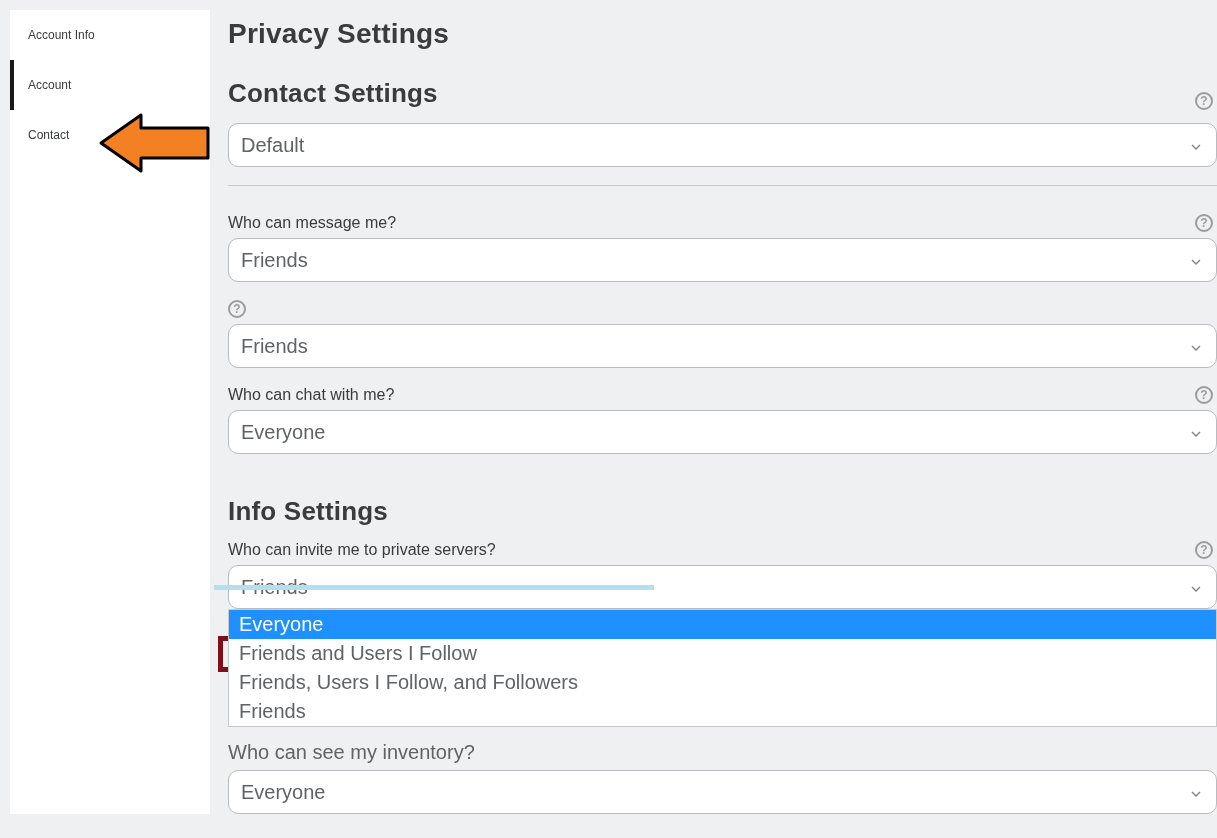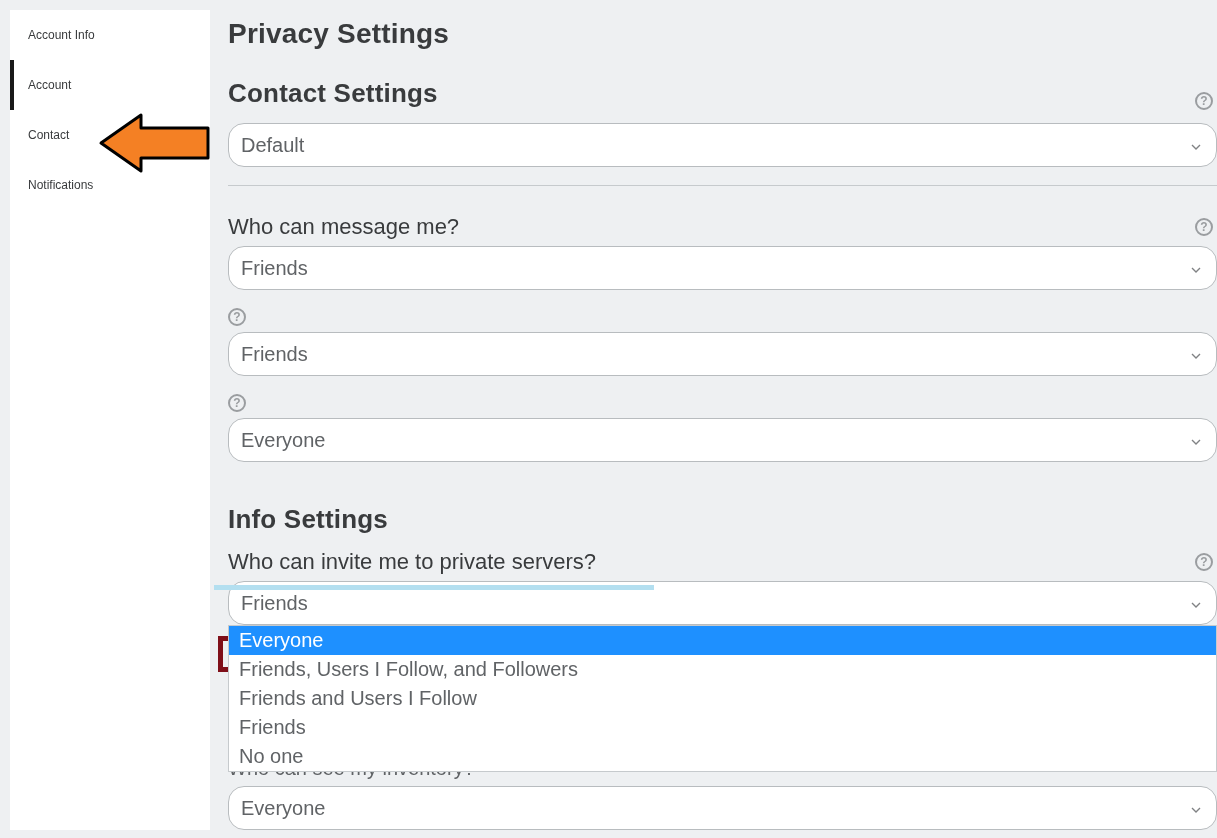--- a/index.html
+++ b/index.html
@@ -56,21 +56,21 @@
   }
 
   .field-row {
     display: flex;
     justify-content: space-between;
     align-items: center;
     margin-top: 18px;
     margin-bottom: 6px;
   }
   .field-label {
-    font-size: 22px;
+    font-size: 16px;
     font-weight: 500;
     color: #393b3d;
   }
 
   .section-head-row {
     display: flex;
     justify-content: space-between;
     align-items: center;
     gap: 8px;
   }
@@ -83,21 +83,21 @@
     font-size: 12px;
     font-weight: bold;
     display: flex; align-items: center; justify-content: center;
     cursor: pointer;
     margin-right: 4px;
   }
 
   .select {
     width: 100%;
     border: 1px solid #b8bcbf;
-    border-radius: 16px;
+    border-radius: 10px;
     background: #fff;
     height: 44px;
     padding: 0 12px;
     display: flex;
     align-items: center;
     justify-content: space-between;
     font-size: 20px;
     color: #606366;
     cursor: pointer;
   }
@@ -176,23 +176,20 @@
   <div class="sidebar">
     <div class="sidebar-item">
       <span>Account Info</span>
     </div>
     <div class="sidebar-item active">
       <span>Account</span>
     </div>
     <div class="sidebar-item">
       <span>Contact</span>
     </div>
-    <div class="sidebar-item">
-      <span>Notifications</span>
-    </div>
   </div>
 
   <div class="main">
 
     <h1 class="page-title">Privacy Settings</h1>
 
     <div class="section-head-row">
       <h2 class="section-title">Contact Settings</h2>
       <div class="help">
           <span>?</span>
@@ -233,20 +230,21 @@
     <div class="select">
       <span>Friends</span>
       <span class="chev">
         <svg viewBox="0 0 24 24" fill="none" stroke="#808284" stroke-width="2">
             <polyline points="6 9 12 15 18 9"></polyline>
           </svg>
       </span>
     </div>
 
     <div class="field-row">
+      <div class="field-label">Who can chat with me?</div>
       <div class="help">
           <span>?</span>
         </div>
     </div>
     <div class="select">
       <span>Everyone</span>
       <span class="chev">
         <svg viewBox="0 0 24 24" fill="none" stroke="#808284" stroke-width="2">
             <polyline points="6 9 12 15 18 9"></polyline>
           </svg>
@@ -268,24 +266,23 @@
       <div class="select">
         <span>Friends</span>
         <span class="chev">
           <svg viewBox="0 0 24 24" fill="none" stroke="#808284" stroke-width="2">
               <polyline points="6 9 12 15 18 9"></polyline>
             </svg>
         </span>
       </div>
       <div class="dropdown-list">
         <div class="dropdown-option highlight">Everyone</div>
+        <div class="dropdown-option">Friends and Users I Follow</div>
         <div class="dropdown-option">Friends, Users I Follow, and Followers</div>
-        <div class="dropdown-option">Friends and Users I Follow</div>
         <div class="dropdown-option">Friends</div>
-        <div class="dropdown-option">No one</div>
       </div>
     </div>
 
     <div style="height:132px;"></div>
 
     <div class="field-row" style="margin-top:0;">
       <div class="obscured-label">Who can see my inventory?</div>
       <div class="help" style="visibility:hidden">
           <span>?</span>
         </div>

